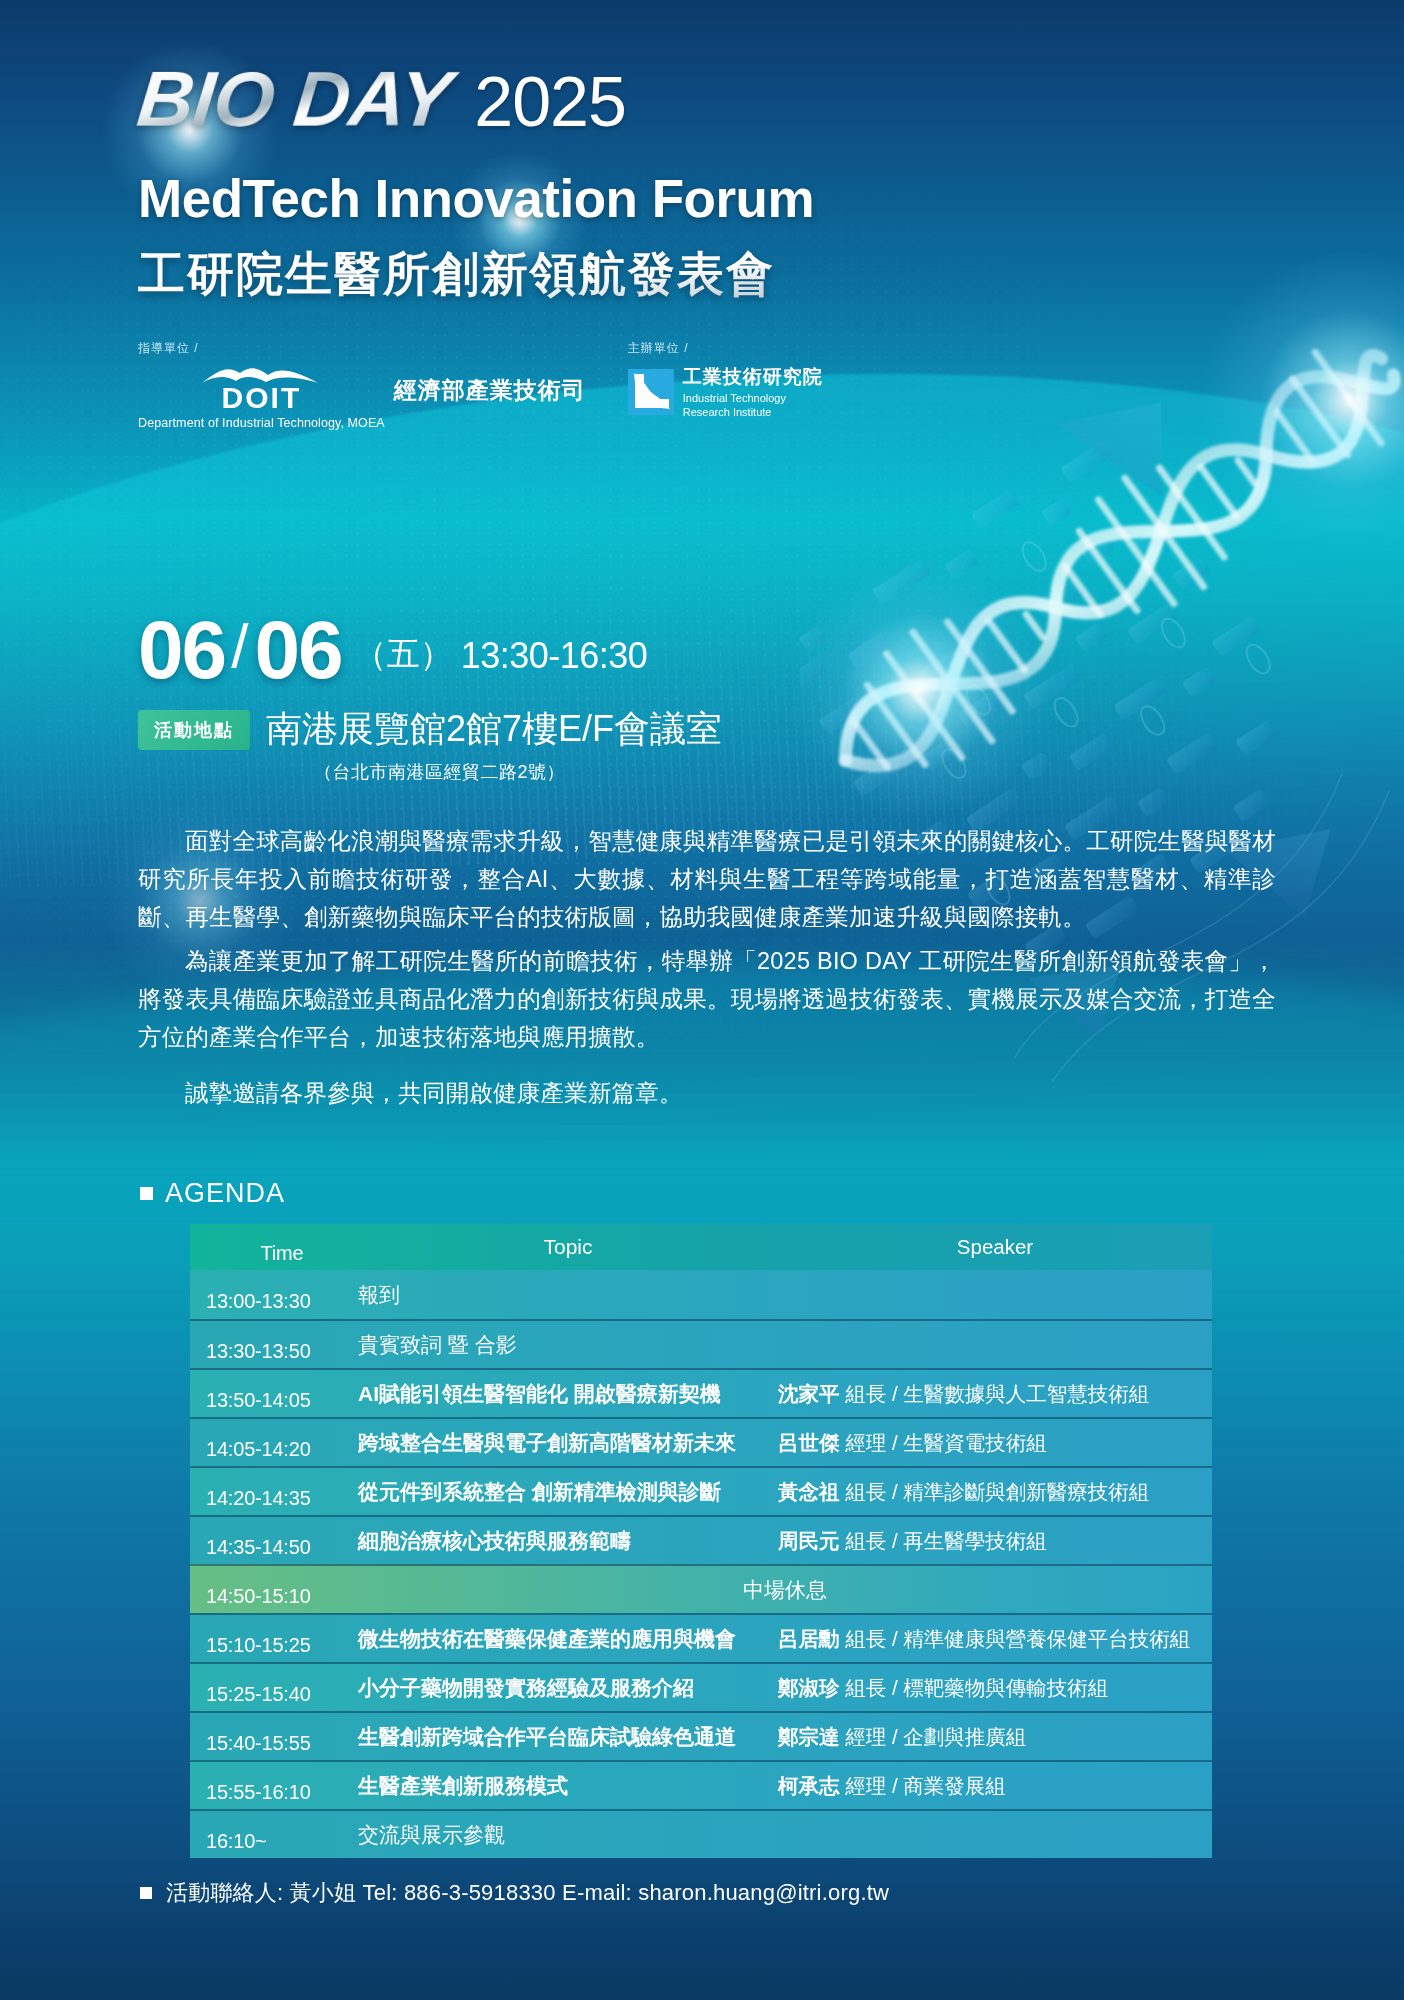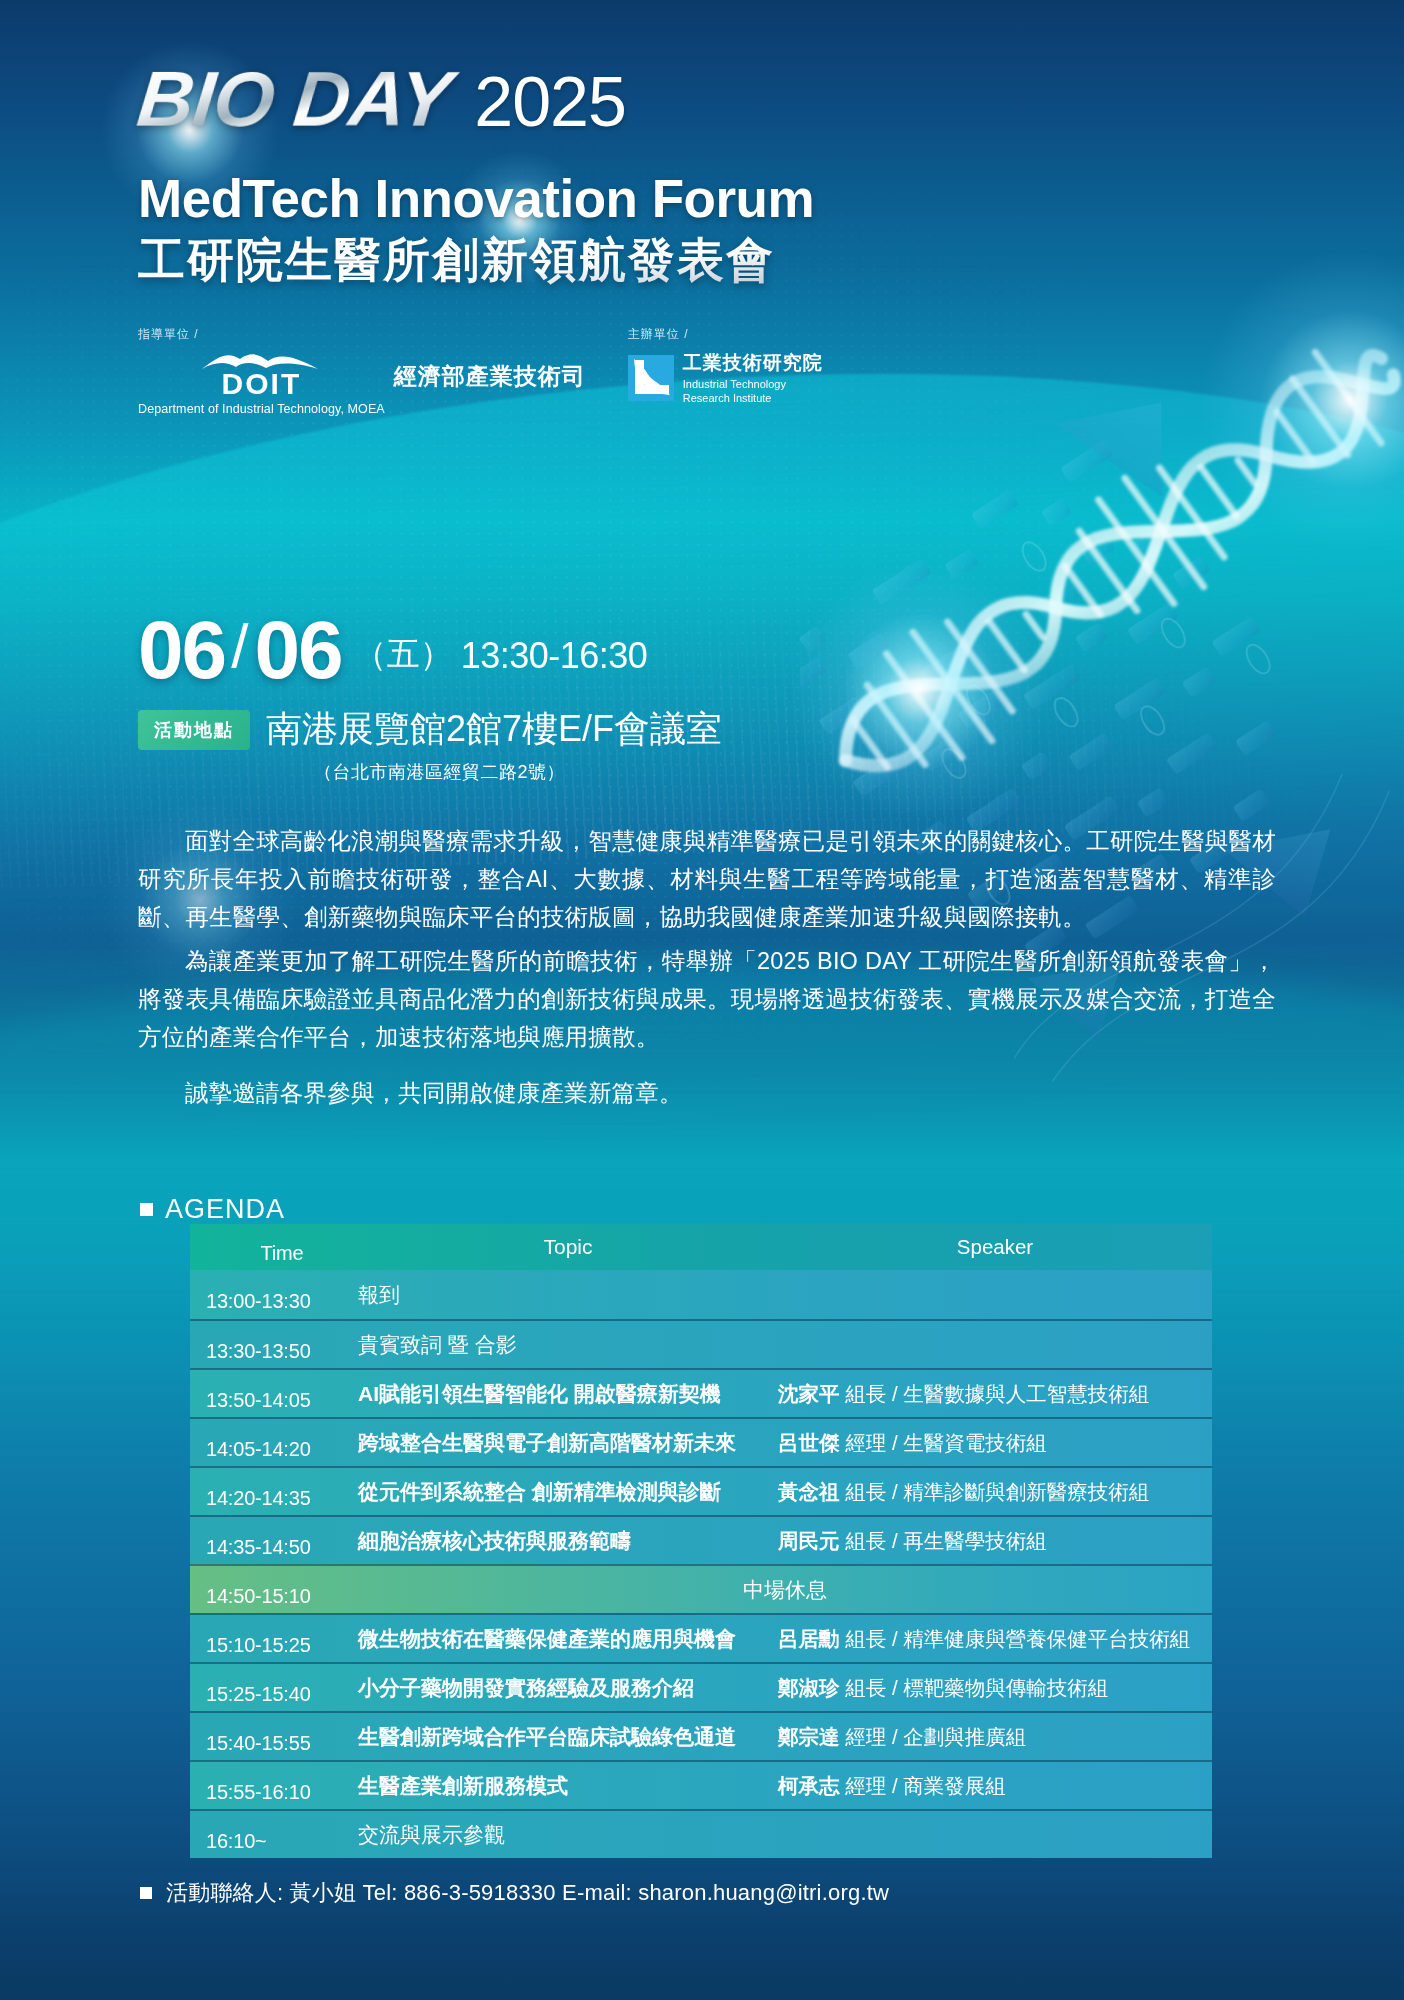--- a/index.html
+++ b/index.html
@@ -133,20 +133,21 @@
   }
   .brand-en {
     margin-top: 30px;
     font-size: 53px;
     font-weight: 700;
     letter-spacing: -.5px;
     color: #ffffff;
     text-shadow: 0 2px 6px rgba(0,0,0,.32);
   }
   .brand-zh {
+    margin-top: 14px;
     font-size: 47px;
     font-weight: 700;
     letter-spacing: 2px;
     background: linear-gradient(175deg, #ffffff 0%, #ffffff 42%, #c6d2da 62%, #ffffff 80%);
     -webkit-background-clip: text;
     background-clip: text;
     -webkit-text-fill-color: transparent;
     color: transparent;
     filter: drop-shadow(0 3px 4px rgba(0,20,40,.45));
   }
@@ -215,21 +216,21 @@
     color: #ffffff;
     text-indent: 2em;
     margin: 0 0 6px 0;
     letter-spacing: .2px;
   }
 
   
   .agenda-head {
     position: absolute; top: 1178px; left: 140px;
     display: flex; align-items: center; gap: 12px;
-    font-size: 27px; letter-spacing: 1px; color: #ffffff; margin-top: 16px;
+    font-size: 27px; letter-spacing: 1px; color: #ffffff;
   }
   .sqbullet { width: 13px; height: 13px; background: #ffffff; display:inline-block; }
 
   .table { position: absolute; top: 1224px; left: 190px; width: 1022px; }
   .trow { display: flex; align-items: center; min-height: 49px; }
   .thead {
     background: linear-gradient(90deg, #12b39b 0%, #14ada0 22%, #15a4a8 48%, #17a0ae 72%, #1b9fb6 100%);
     min-height: 46px;
     font-size: 22px;
     font-weight: 400;

